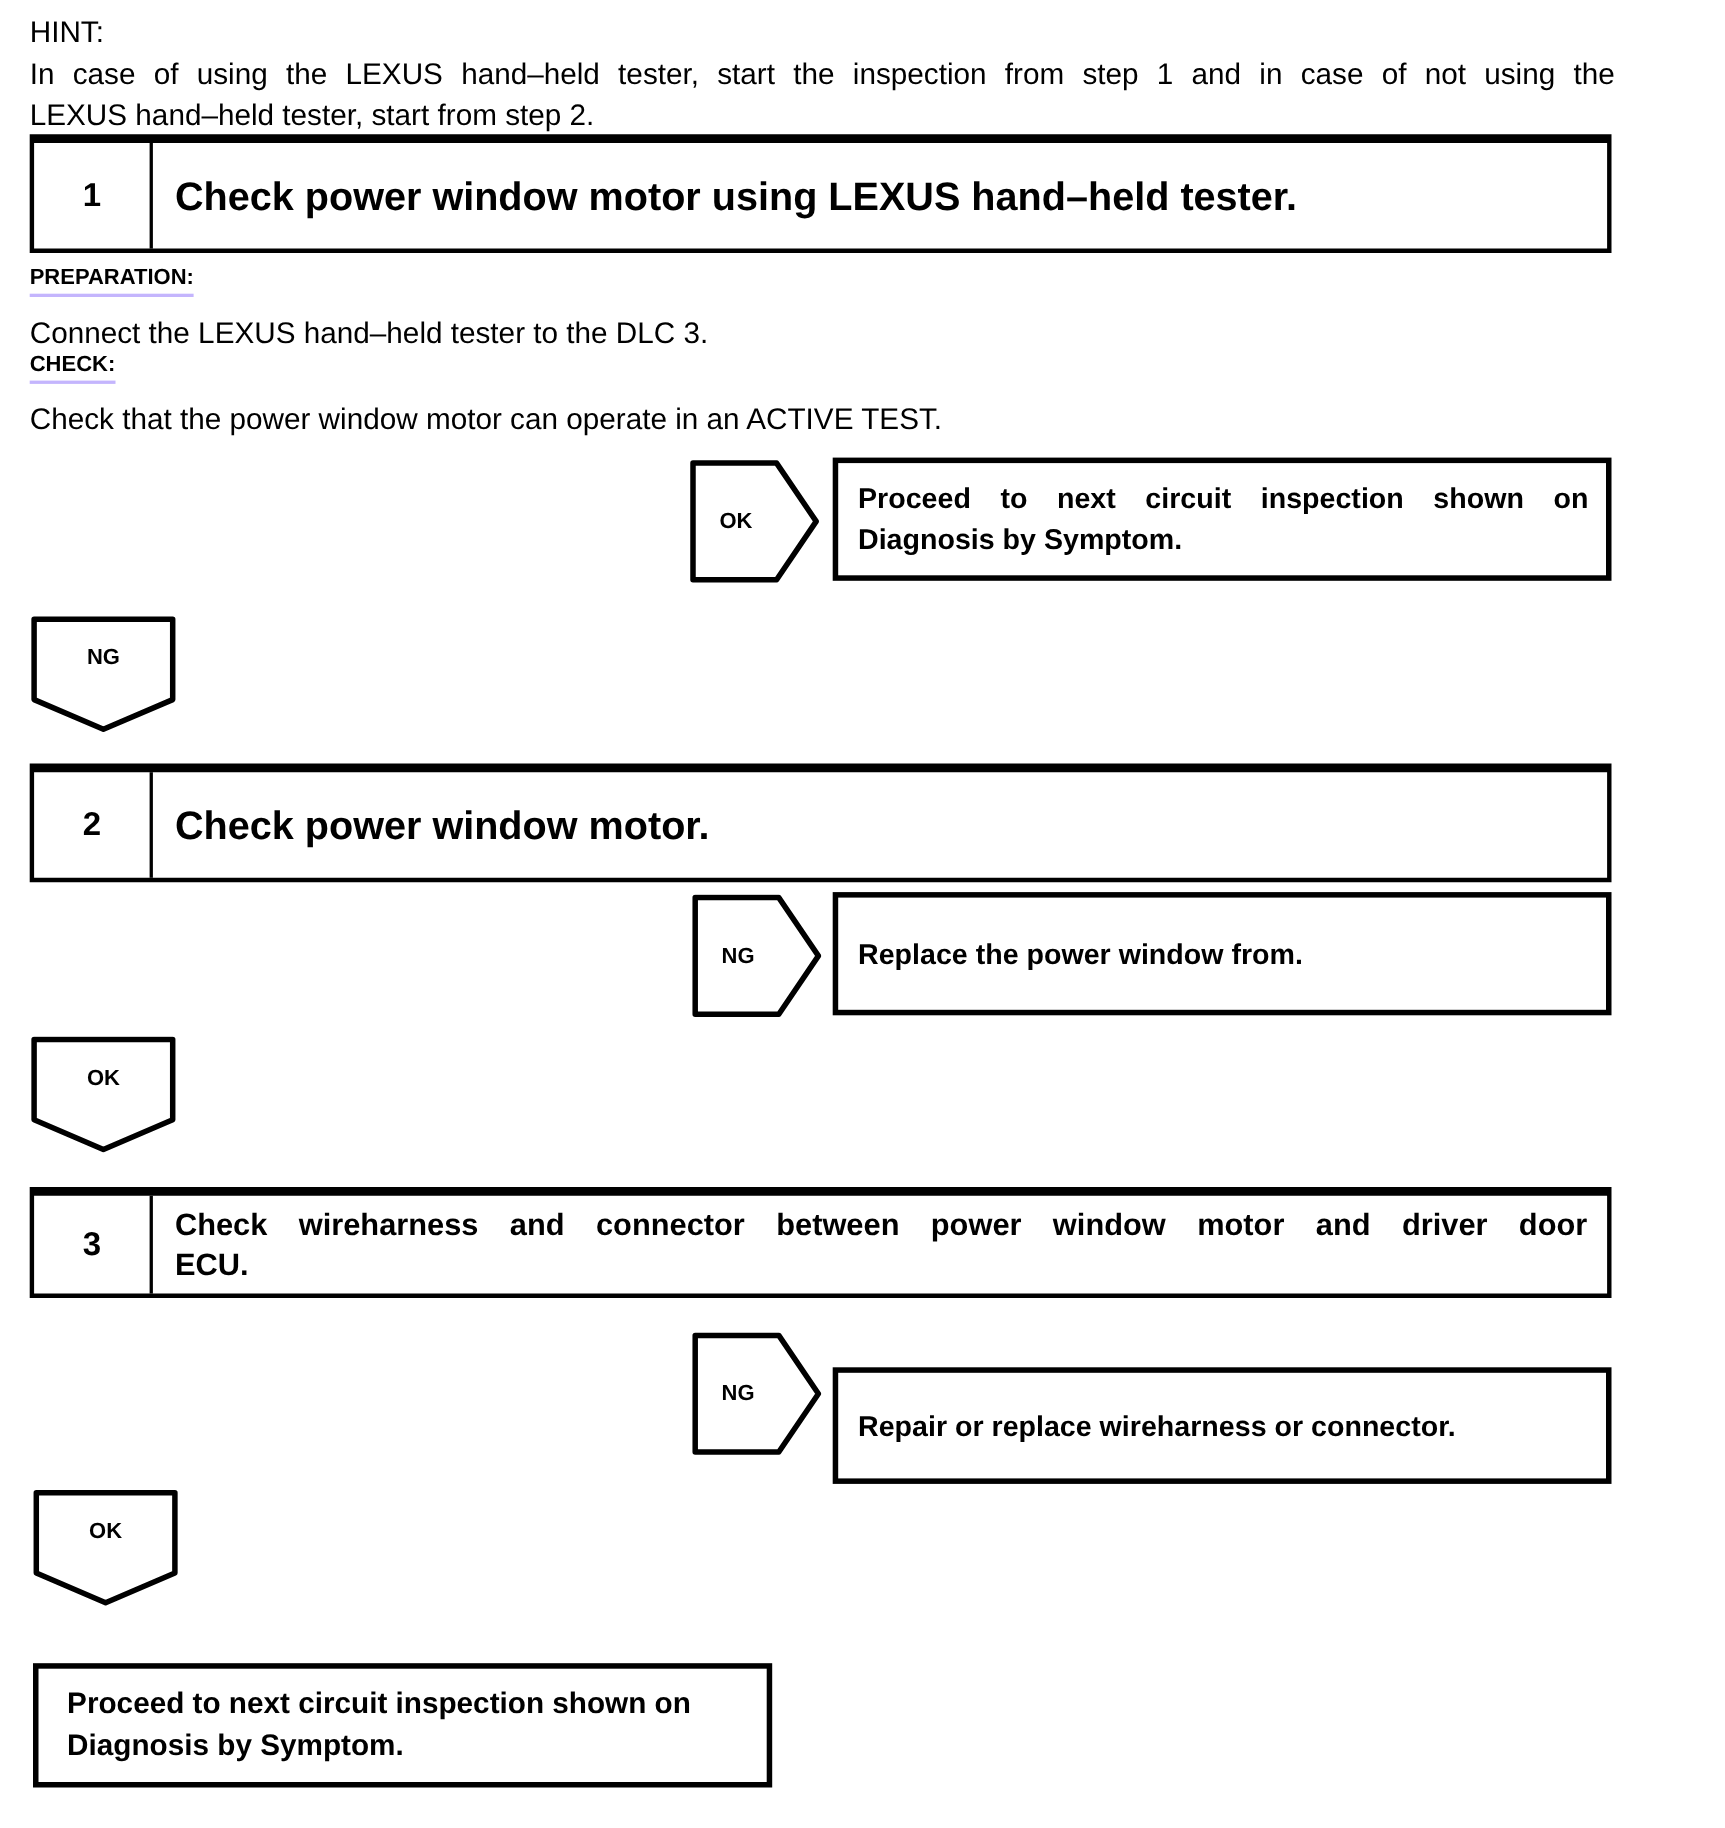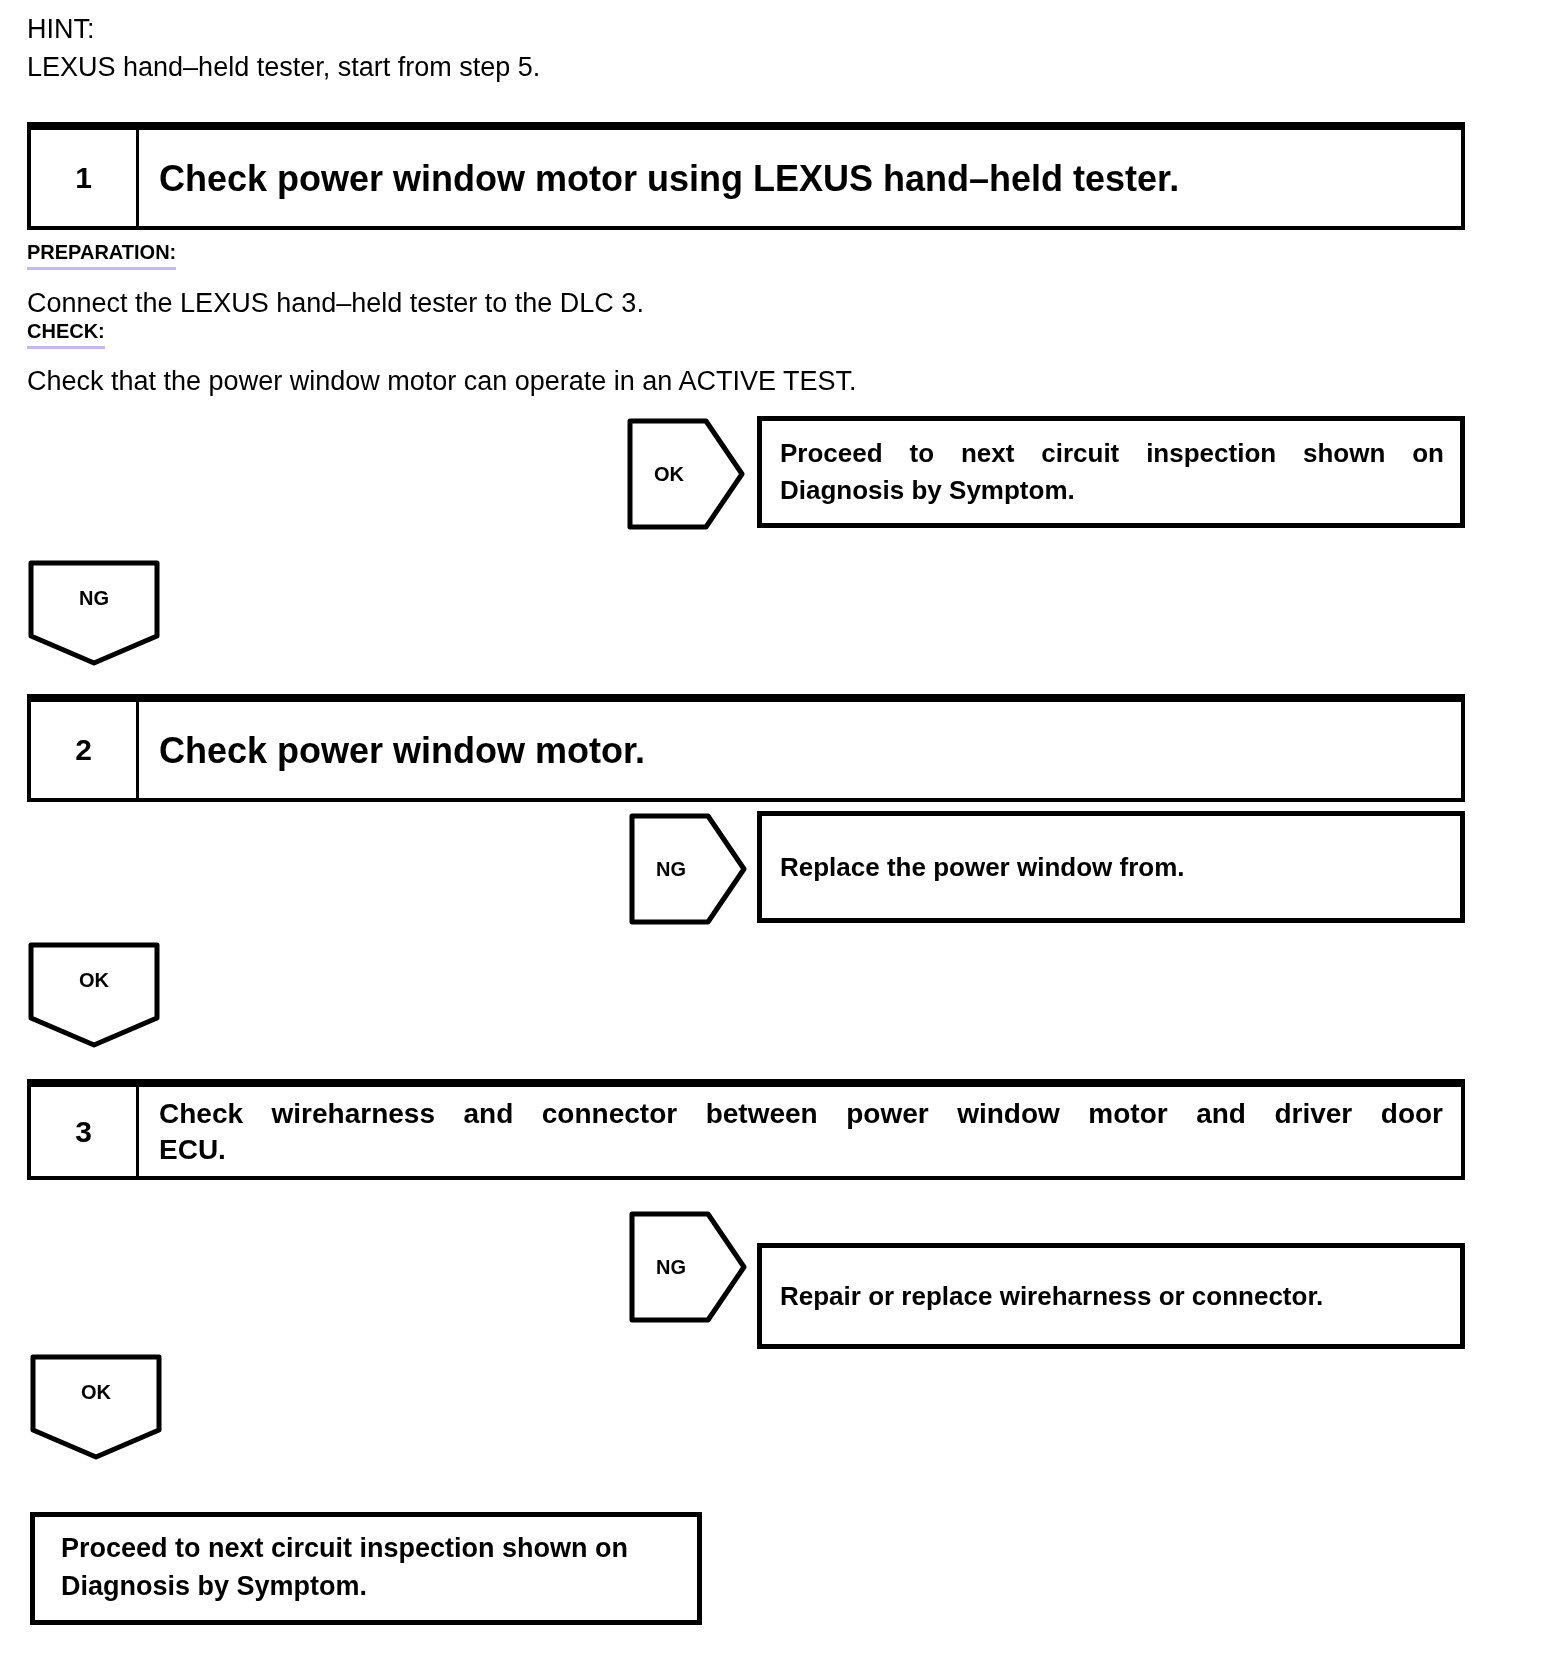--- a/index.html
+++ b/index.html
@@ -106,21 +106,22 @@
   }
   .final-box div { white-space: nowrap; }
 </style>
 </head>
 <body>
 
 <div class="page">
 
   <div class="abs body-text" style="left:27px; top:10px;">HINT:</div>
   <div class="abs hint-wrap" style="left:27px; top:48px;">
-    <div class="body-text">LEXUS hand–held tester, start from step 5.</div>
+    <div class="body-text hint-line-just">In case of using the LEXUS hand–held tester, start the inspection from step 1 and in case of not using the</div>
+    <div class="body-text">LEXUS hand–held tester, start from step 2.</div>
   </div>
 
   <div class="abs step-box" style="left:27px; top:122px; width:1438px; height:108px;">
     <div class="step-num">1</div>
     <div class="step-title">
       <div>Check power window motor using LEXUS hand–held tester.</div>
     </div>
   </div>
 
   <div class="abs" style="left:27px; top:241px;">

